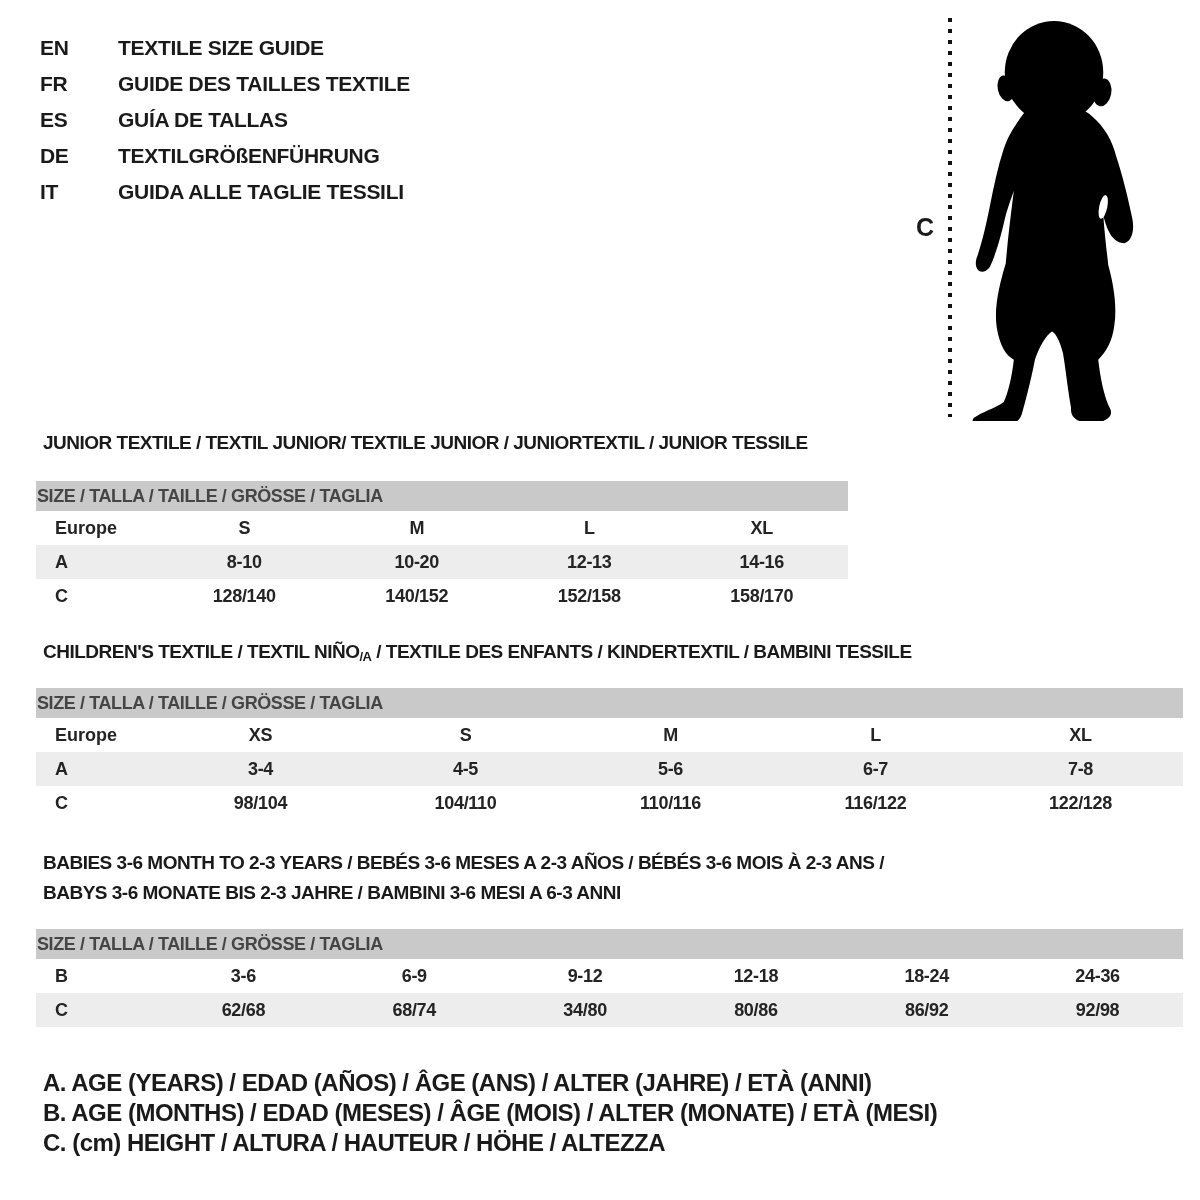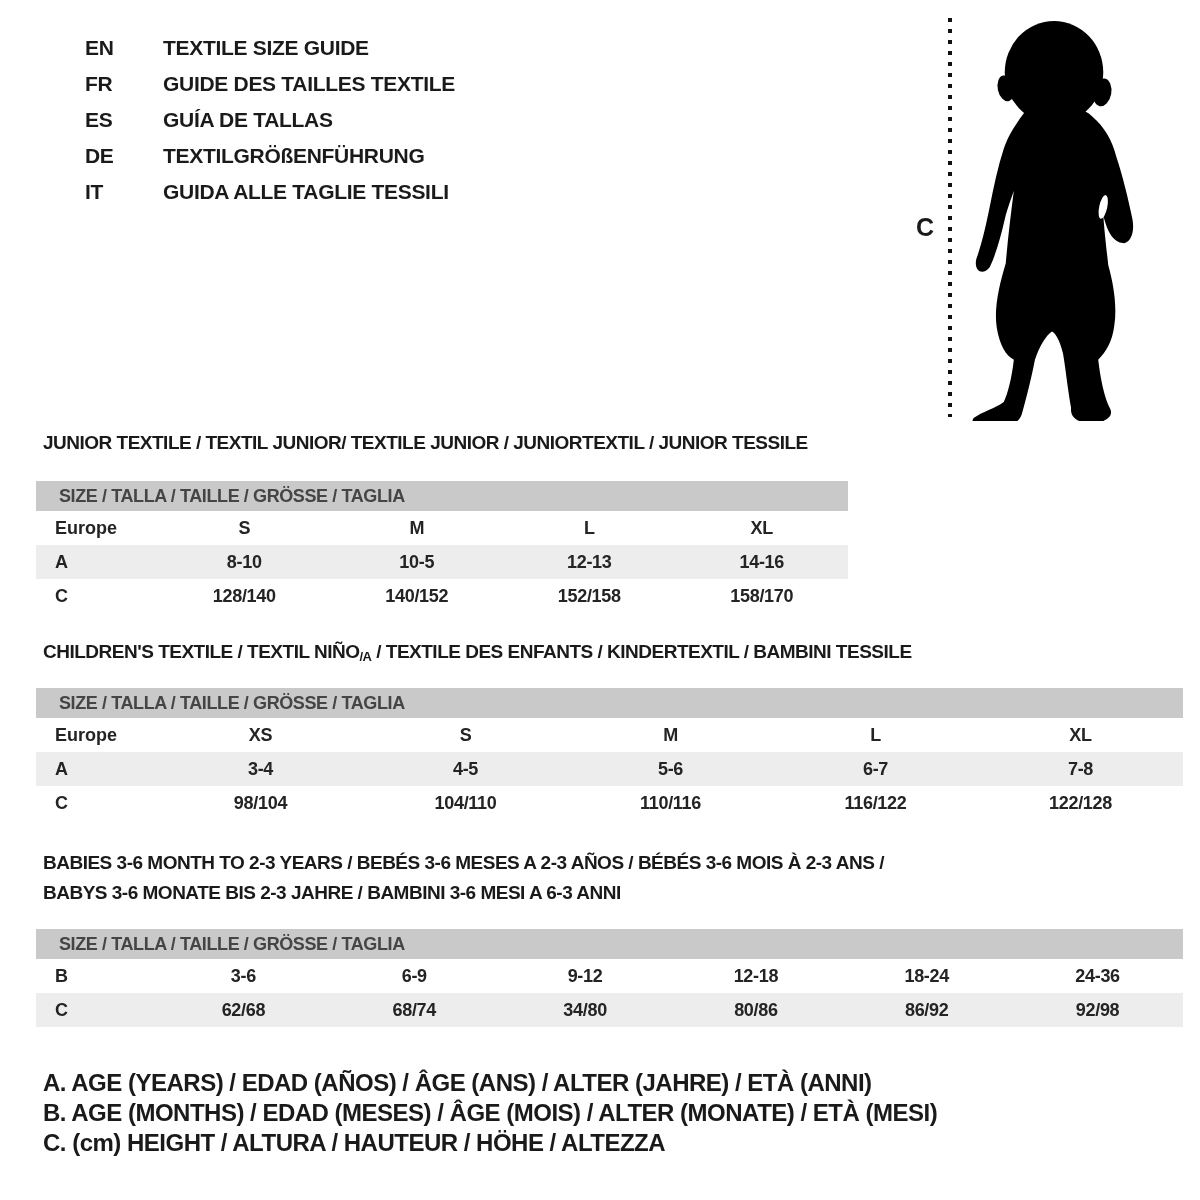--- a/index.html
+++ b/index.html
@@ -2,38 +2,38 @@
 <html><head>
 <meta charset="utf-8">
 <style>
   html,body{margin:0;padding:0;background:#fff;}
   .page{
     position:relative;width:1200px;height:1200px;background:#ffffff;
     font-family:"Liberation Sans",sans-serif;color:#1a1a1a;overflow:hidden;
   }
   
   .lang-block{position:absolute;left:40px;top:30px;font-size:21px;font-weight:bold;
-    letter-spacing:-0.3px;line-height:36px;margin-left:45px;}
+    letter-spacing:-0.3px;line-height:36px;}
   .lang-row{display:flex;}
   .lang-code{width:78px;}
   
   .dash-line{position:absolute;left:948px;top:18px;width:4px;height:399px;
     background:repeating-linear-gradient(to bottom,#121212 0 4px,transparent 4px 11px);}
   .measure-c{position:absolute;left:916px;top:213px;font-size:25px;font-weight:bold;}
   .silhouette{position:absolute;left:963px;top:14px;width:177px;height:407px;}
   
   .sec-title{position:absolute;left:43px;font-size:19px;font-weight:bold;
     letter-spacing:-0.5px;line-height:30px;white-space:nowrap;}
   .sub-a{font-size:13px;vertical-align:-3px;}
   
   .tbl{position:absolute;left:36px;font-weight:bold;}
   .w1{width:812px;}
   .w2{width:1147px;}
   .tbl-header{height:30px;background:#c9c9c9;color:#454545;font-size:18px;
-    line-height:30px;padding-left:23px;letter-spacing:-0.4px;box-sizing:border-box;}
+    line-height:30px;padding-left:1px;letter-spacing:-0.4px;box-sizing:border-box;}
   .row{display:flex;height:34px;line-height:34px;font-size:18px;color:#242424;}
   .row.stripe{background:#ededed;}
   .c-label{width:110px;padding-left:7px;box-sizing:border-box;margin-left:12px;}
   .c-val{flex:1;text-align:center;letter-spacing:-0.3px;}
   
   .notes{position:absolute;left:43px;top:1068px;font-size:24px;font-weight:bold;
     line-height:30px;letter-spacing:-0.5px;}
 </style>
 </head>
 <body>
@@ -107,21 +107,21 @@
     <div class="row">
       <span class="c-label">Europe</span>
       <span class="c-val">S</span>
       <span class="c-val">M</span>
       <span class="c-val">L</span>
       <span class="c-val">XL</span>
     </div>
     <div class="row stripe">
       <span class="c-label">A</span>
       <span class="c-val">8-10</span>
-      <span class="c-val">10-5</span>
+      <span class="c-val">10-20</span>
       <span class="c-val">12-13</span>
       <span class="c-val">14-16</span>
     </div>
     <div class="row">
       <span class="c-label">C</span>
       <span class="c-val">128/140</span>
       <span class="c-val">140/152</span>
       <span class="c-val">152/158</span>
       <span class="c-val">158/170</span>
     </div>

